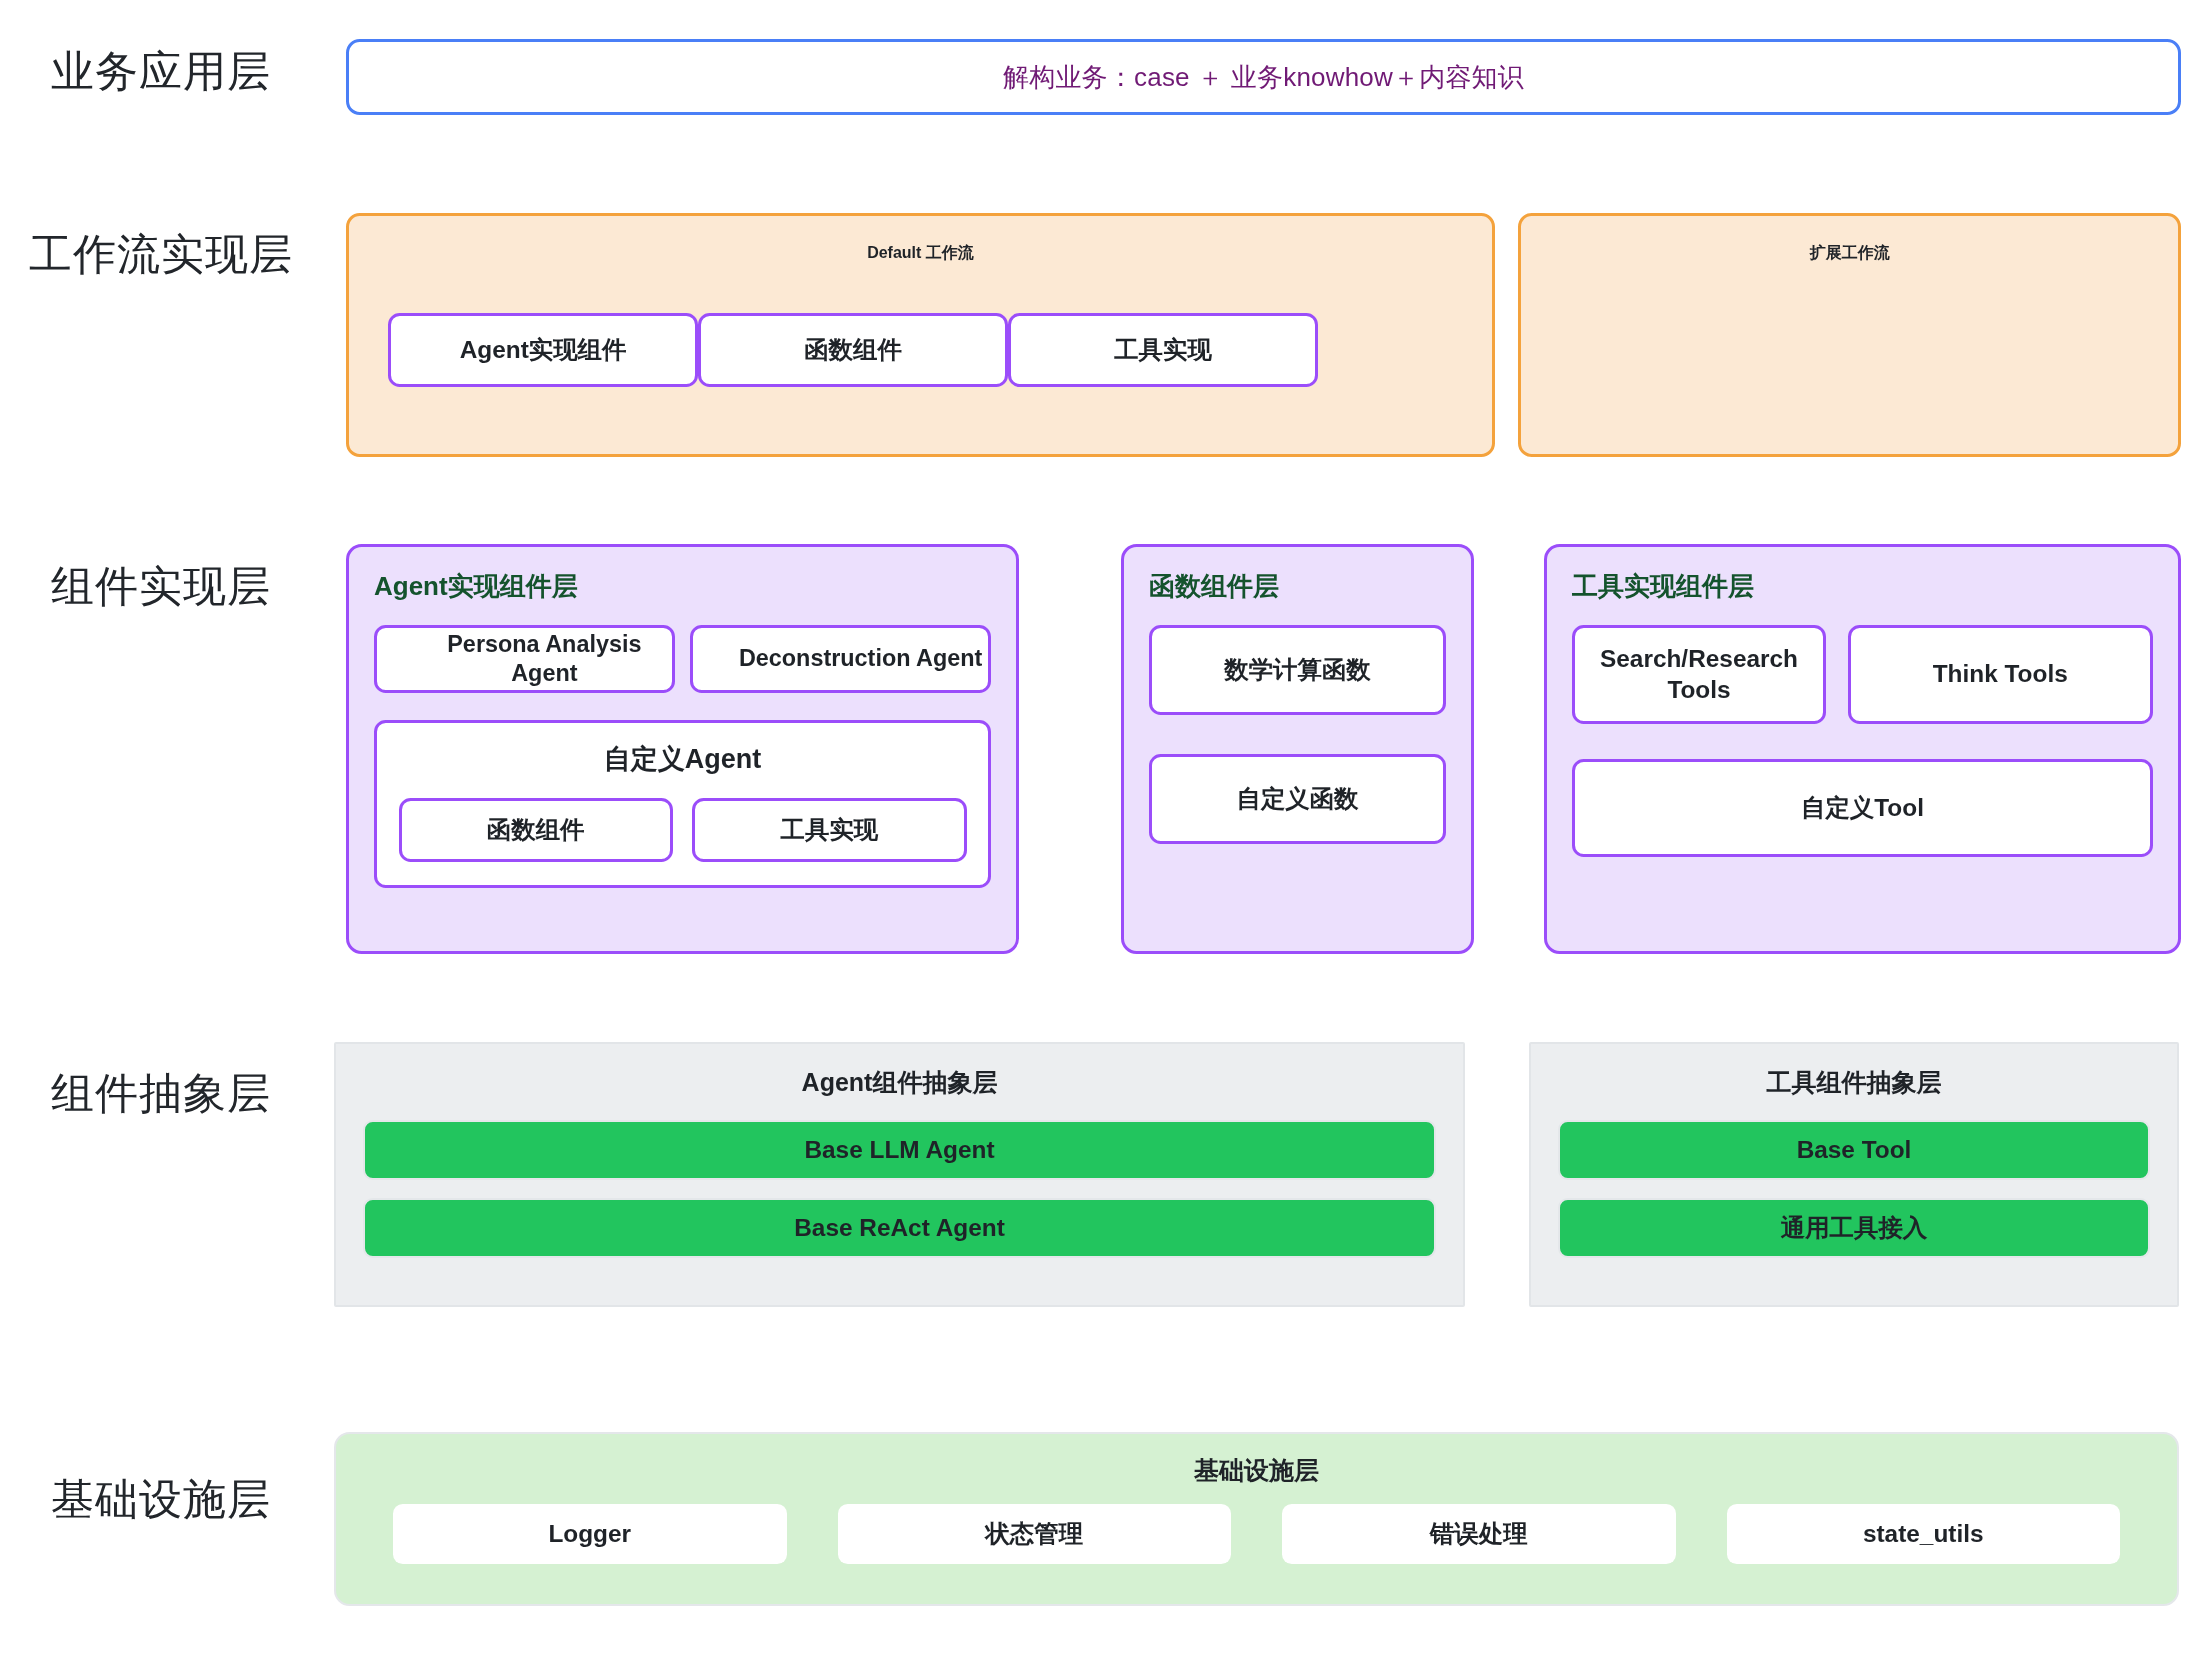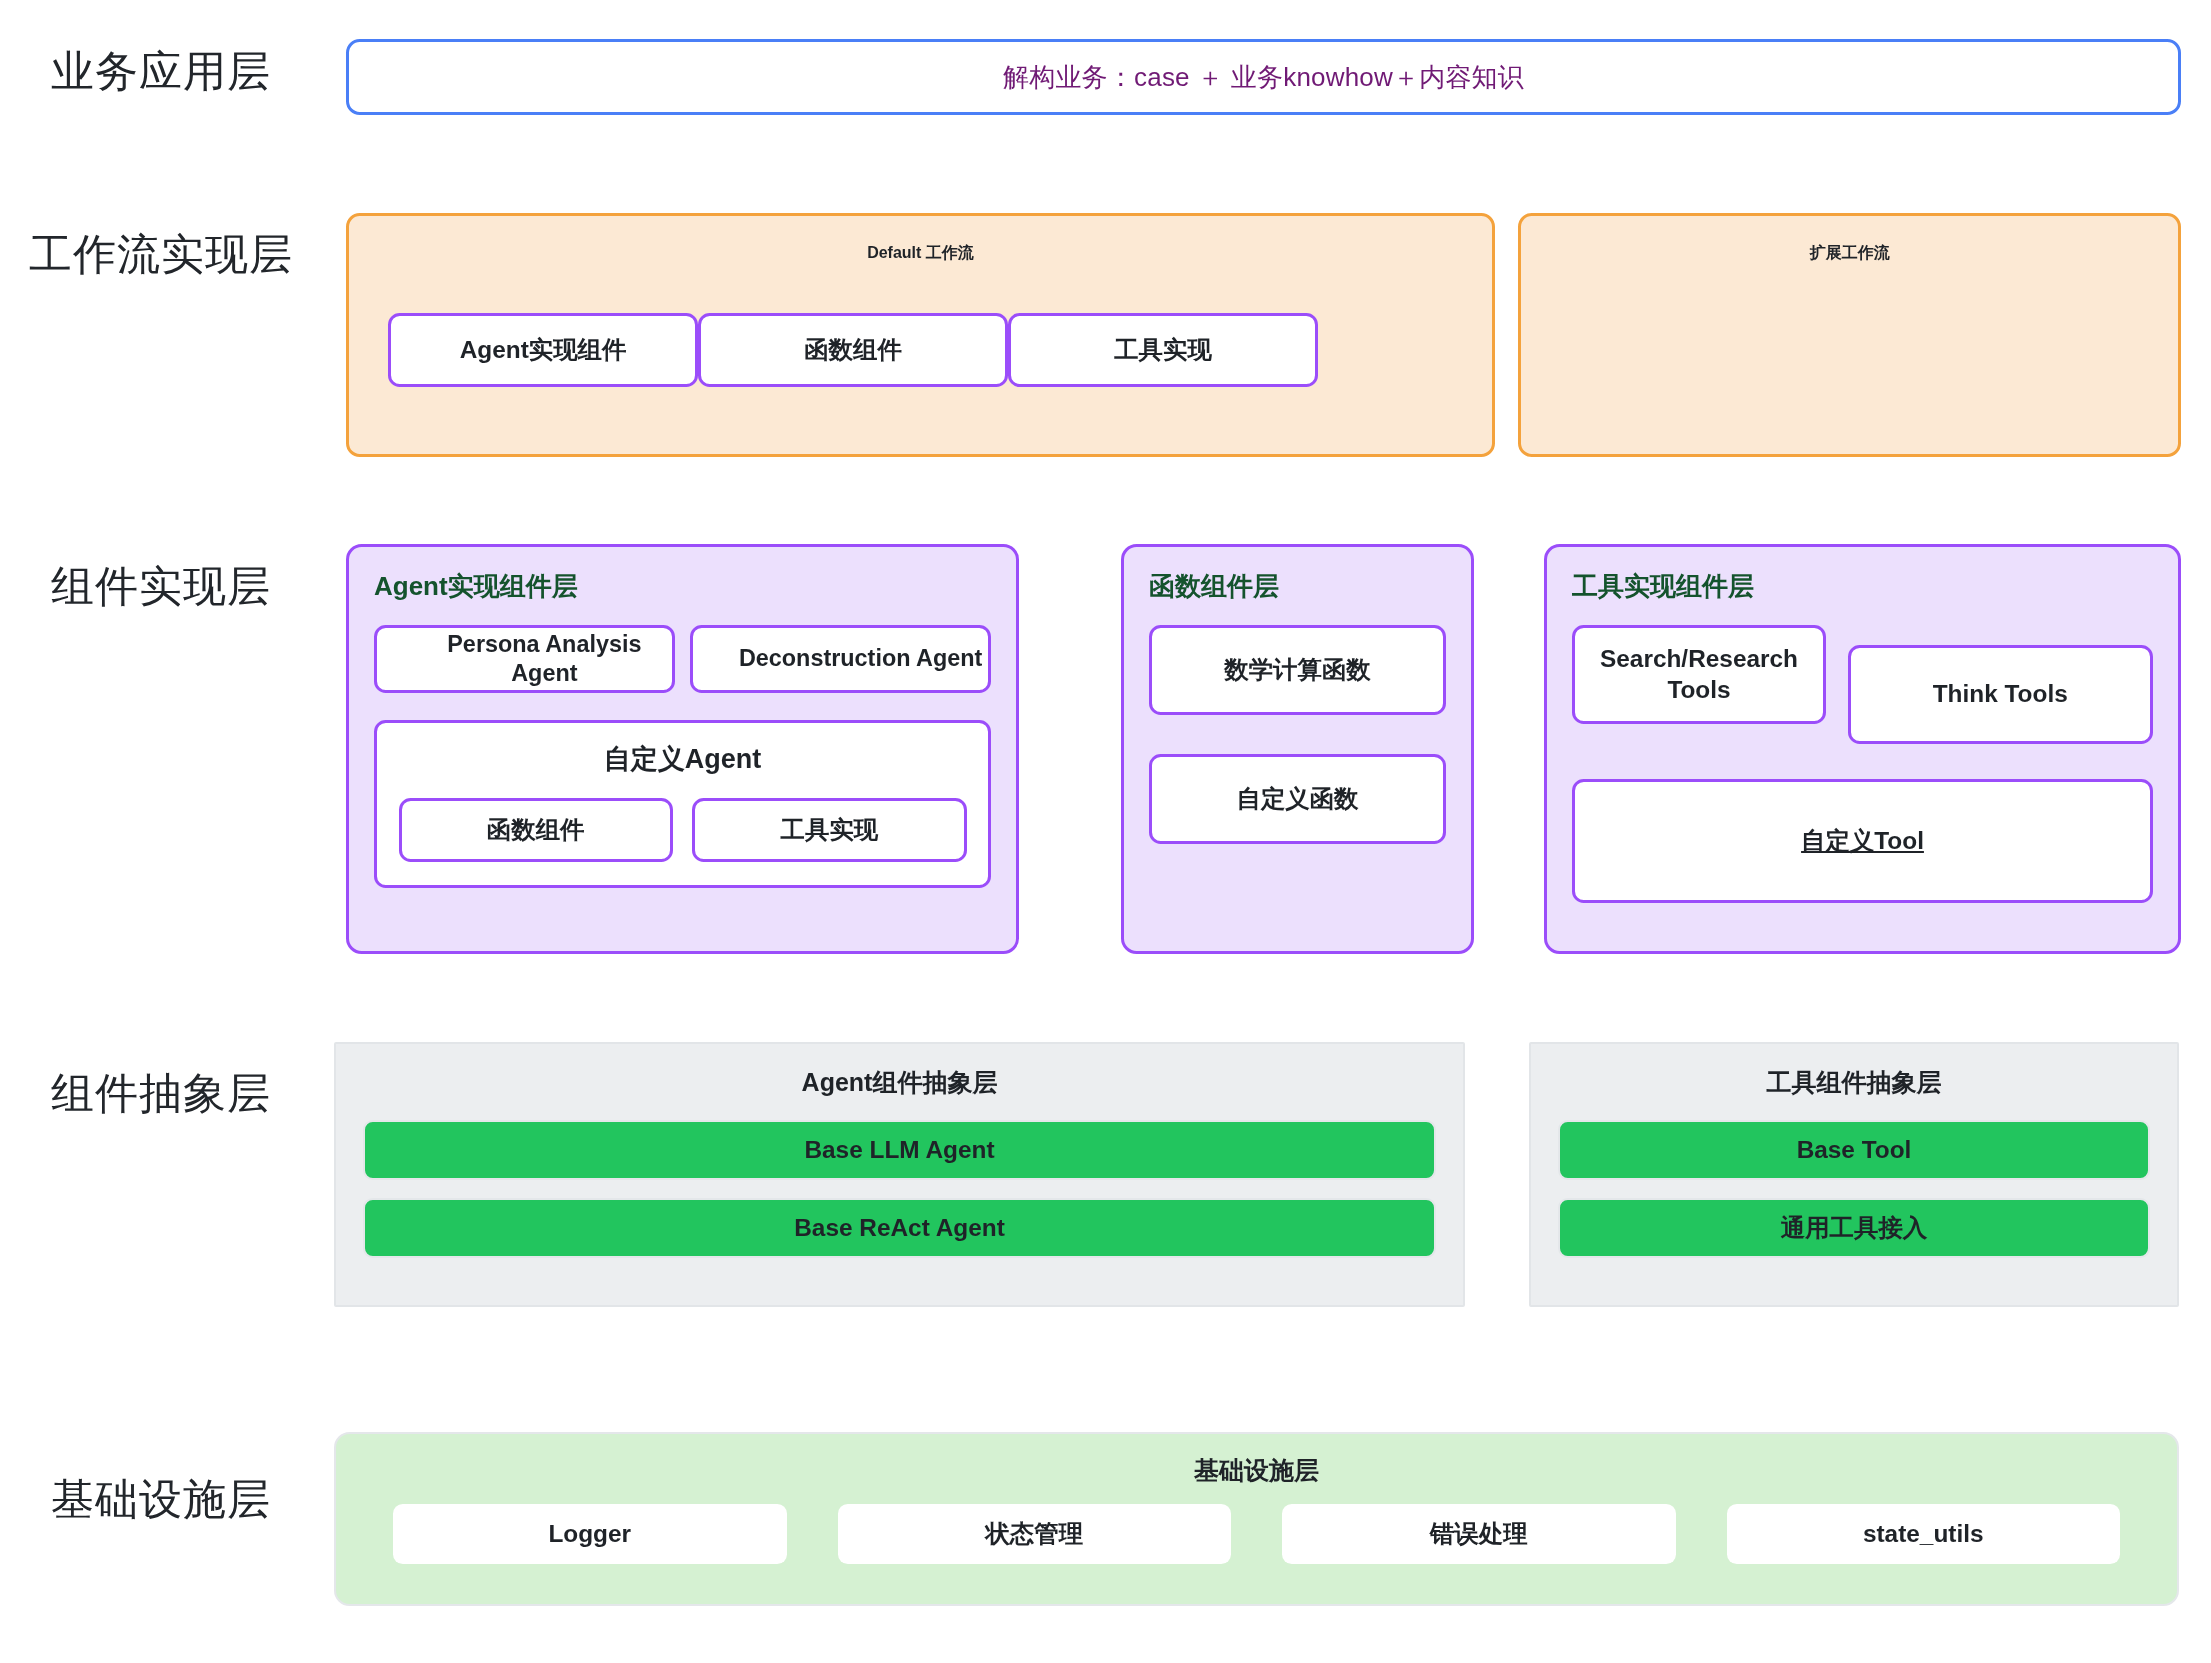--- a/index.html
+++ b/index.html
@@ -154,23 +154,23 @@
   }
   .custom-agent .inner-pair { display: flex; gap: 19.5px; }
   .custom-agent .inner-pair .box-white { flex: 1 1 0; height: 64px; }
 
   .func-stack { display: flex; flex-direction: column; gap: 39px; }
   .func-stack .box-white { height: 90px; }
 
   .tool-pair { display: flex; gap: 21.5px; }
   .tool-pair .box-white { height: 99px; }
   .tool-pair .box-white.wide { flex: 0 0 254px; }
-  .tool-pair .box-white.narrow { flex: 1 1 auto; margin-top: 20px; }
+  .tool-pair .box-white.narrow { flex: 1 1 auto; }
   .tool-single { margin-top: 35px; }
-  .tool-single .box-white { height: 124px; text-decoration: underline; }
+  .tool-single .box-white { height: 98px; }
 
   
   .abs-wrap {
     position: absolute;
     left: 334px;
     top: 1042px;
     width: 1845px;
     height: 265px;
     display: flex;
     gap: 64px;

